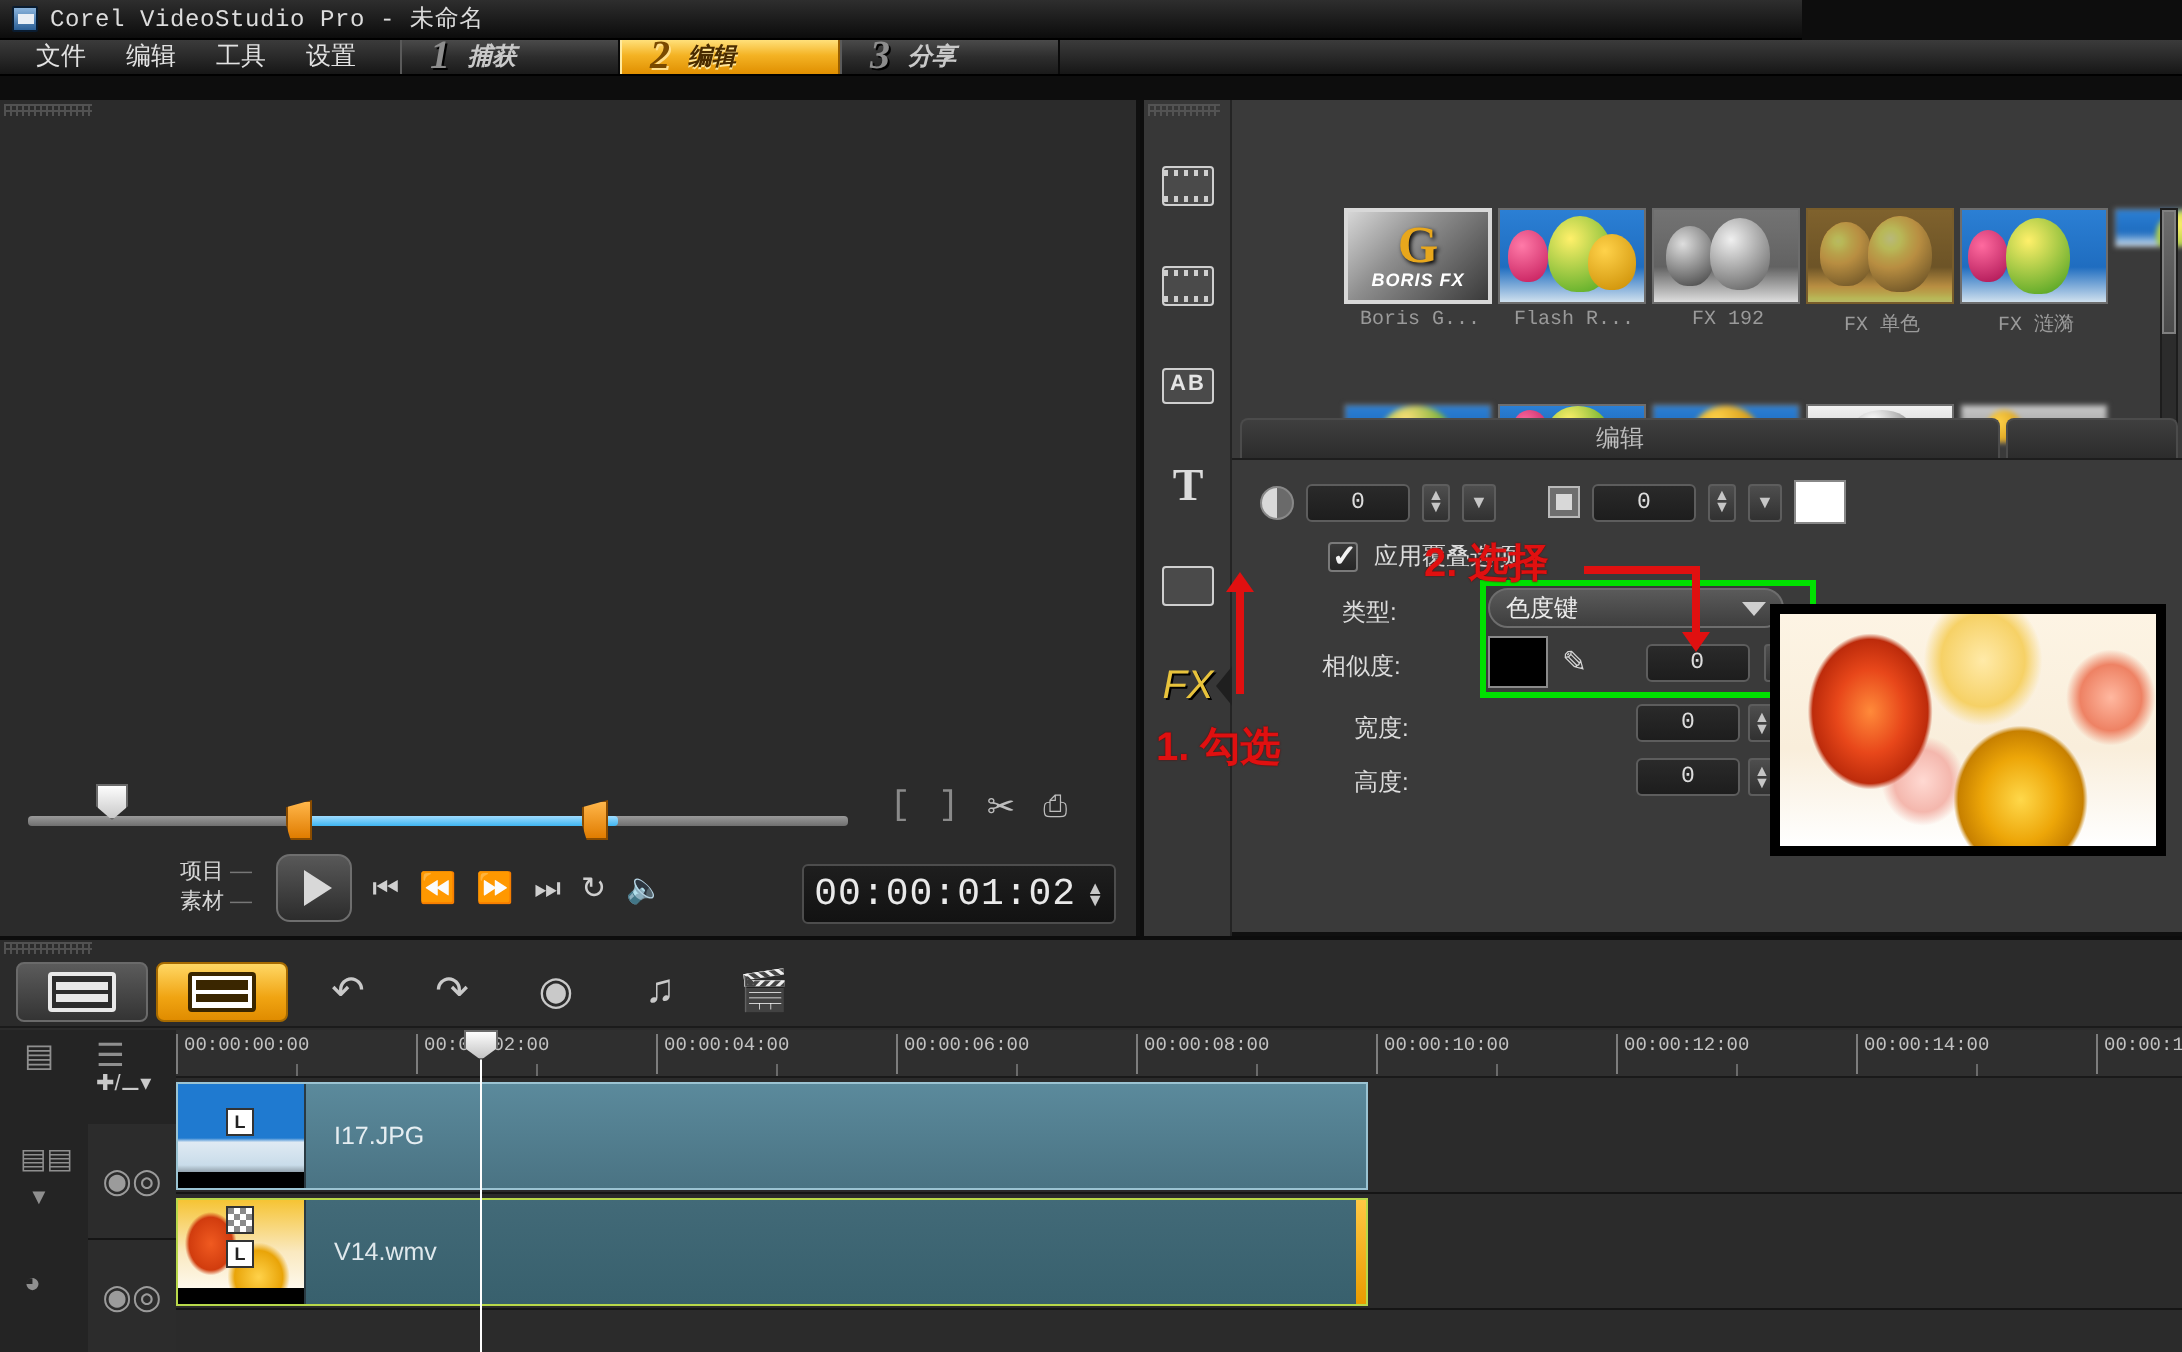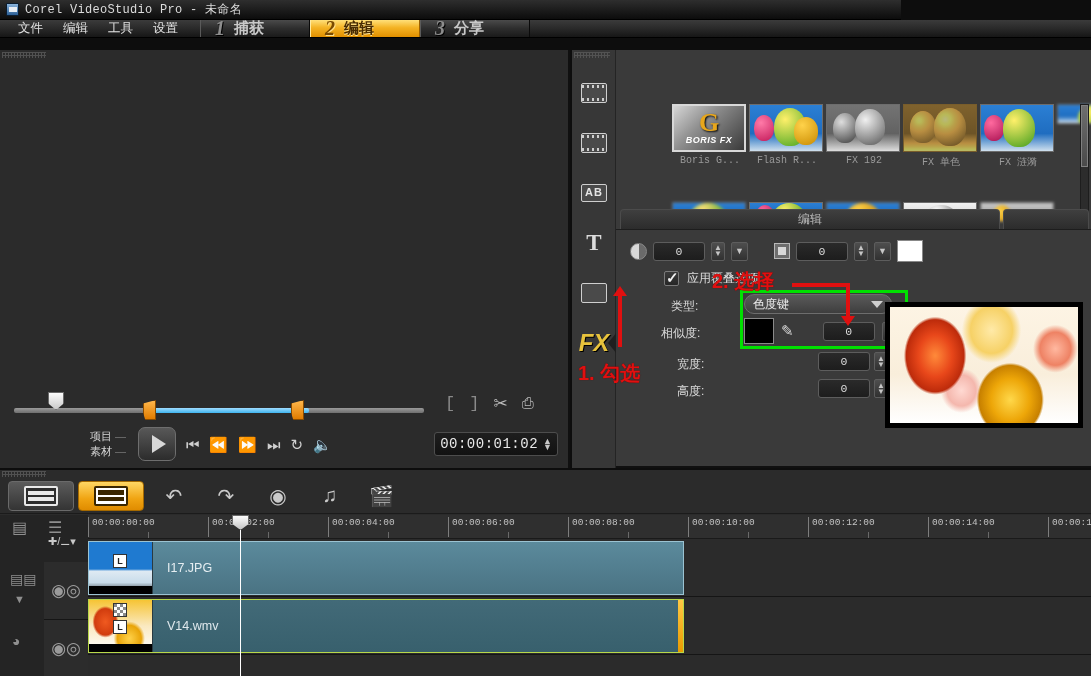--- a/index.html
+++ b/index.html
@@ -50,21 +50,21 @@
     width: 110px; display: flex; align-items: center; gap: 9px;
     padding-left: 14px; position: relative;
     background: linear-gradient(to bottom, #4a4a4a 0%, #2d2d2d 50%, #1a1a1a 100%);
     border-left: 1px solid #5a5a5a; border-right: 1px solid #0a0a0a;
   }
   .step .num {
     font-family: "Liberation Serif", serif; font-style: italic;
     font-size: 20px; font-weight: bold; color: #8d8d8d;
     text-shadow: 1px 1px 0 #000;
   }
-  .step .lbl { font-size: 15px; color: #c9c9c9; font-weight: bold; }
+  .step .lbl { font-size: 12px; color: #c9c9c9; font-weight: bold; font-style: italic; }
   .step.active {
     background: linear-gradient(to bottom, #ffe07a 0%, #f4b324 45%, #e08f00 100%);
     border-left: 1px solid #ffeaa0; border-right: 1px solid #9a6000;
   }
   .step.active .num { color: #7a4a00; text-shadow: 1px 1px 0 #ffdf8a; }
   .step.active .lbl { color: #4a2c00; text-shadow: 0 1px 0 #ffe79b; }
 
   
   .preview-pane {
     position: absolute; left: 0; top: 50px; width: 570px; height: 418px;
@@ -198,21 +198,21 @@
   }
   .tbtn { color: #cfcfcf; font-size: 15px; line-height: 1; }
 
   .timecode {
     position: absolute; right: 10px; top: 382px;
     background: linear-gradient(#1e1e1e,#121212);
     border: 1px solid #4d4d4d; border-radius: 3px;
     padding: 3px 5px; display: flex; align-items: center; gap: 5px;
   }
   .timecode .tc {
-    font-family: "Liberation Mono", monospace; font-size: 14px;
+    font-family: "Liberation Mono", monospace; font-size: 19px;
     color: #e9e9e9; letter-spacing: .5px;
   }
   .spin-v { display: flex; flex-direction: column; line-height: 6px; color: #c8c8c8; font-size: 9px; }
 
   
   .right-pane {
     position: absolute; left: 572px; top: 50px; width: 519px; height: 418px;
     background: #3a3a3a; border-bottom: 2px solid #101010;
   }
   .lib-rail {
@@ -236,21 +236,21 @@
     content: ""; position: absolute; left: 0; right: 0; height: 3px;
     background-image: repeating-linear-gradient(to right,#cfcfcf 0 2px, transparent 2px 5px);
   }
   .ic-box.film::before { top: 1px; } .ic-box.film::after { bottom: 1px; }
   .ic-ab {
     width: 26px; height: 18px; border: 1.5px solid #cfcfcf; border-radius: 2px;
     color: #e4e4e4; font-size: 11px; font-weight: bold; text-align: center; line-height: 15px;
     letter-spacing: 1px; background: #4a4a4a;
   }
   .ic-t { color: #dcdcdc; font-size: 23px; font-family: "Liberation Serif", serif; font-weight: bold; }
-  .ic-fx { color: #e8c33c; font-size: 24px; font-weight: bold; font-style: italic;
+  .ic-fx { color: #e8c33c; font-size: 20px; font-weight: normal; font-style: italic;
     text-shadow: 1px 1px 0 #000; }
 
   .lib-top { position: absolute; left: 44px; top: 0; right: 0; height: 160px; background: #3a3a3a; }
   .lib-controls { position: absolute; left: 12px; top: 18px; display: flex; align-items: center; gap: 12px; }
   .combo {
     width: 188px; height: 22px; border-radius: 11px;
     background: linear-gradient(#565656,#3c3c3c);
     border: 1px solid #6d6d6d;
     display: flex; align-items: center; padding: 0 8px;
     color: #ececec; font-size: 12.5px; position: relative;

